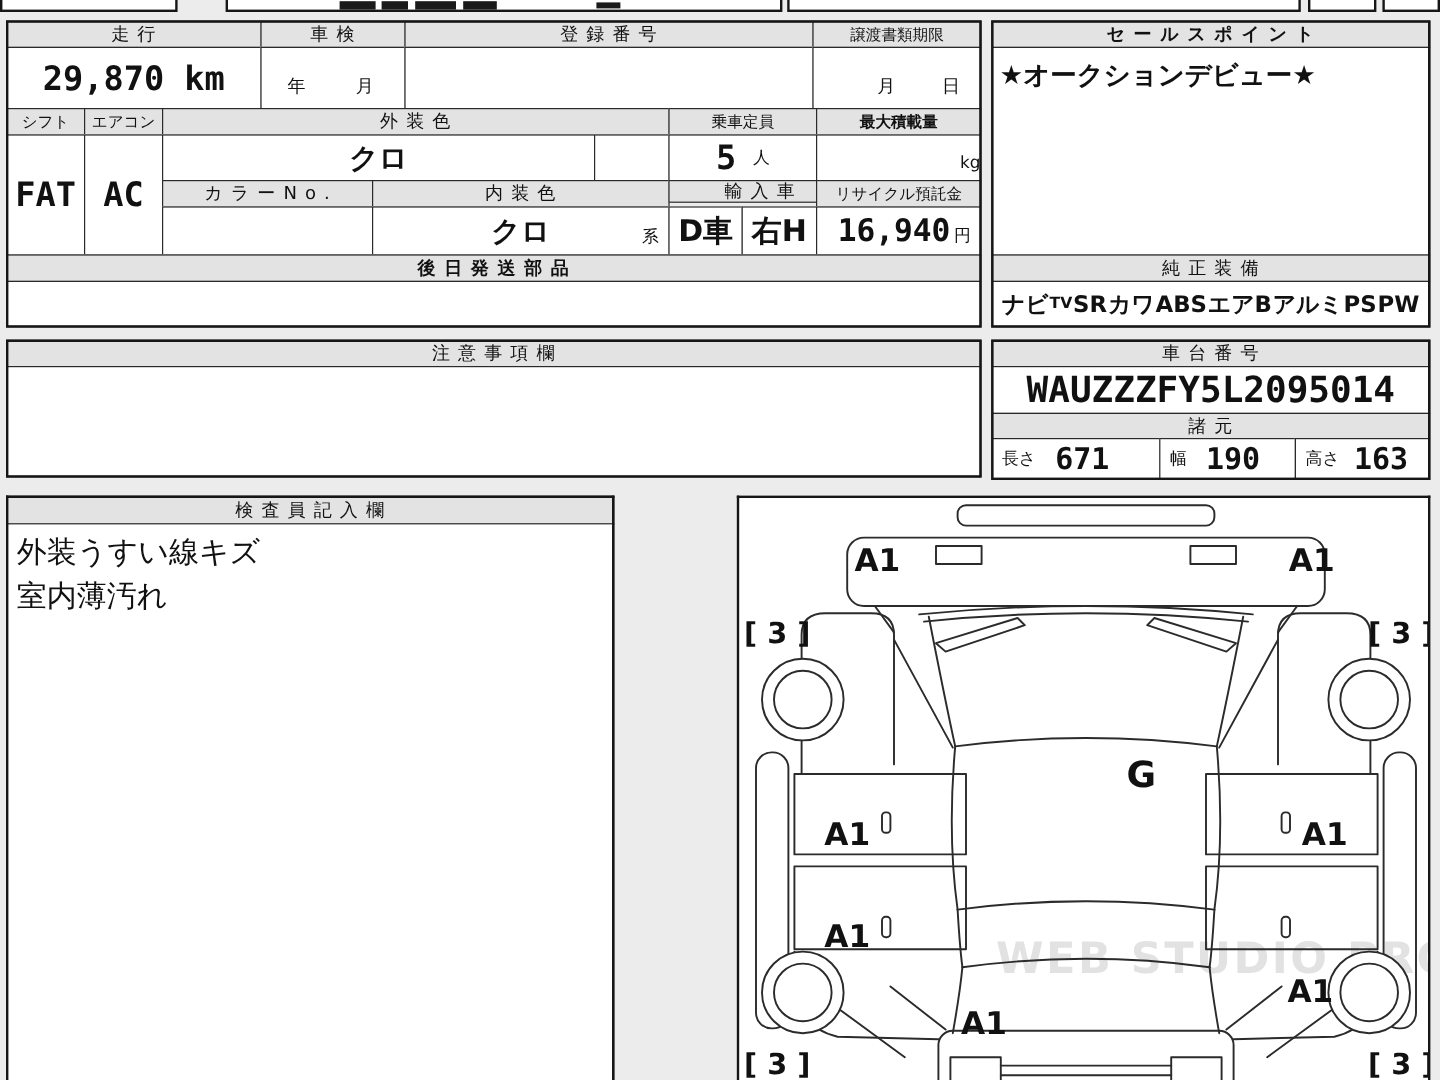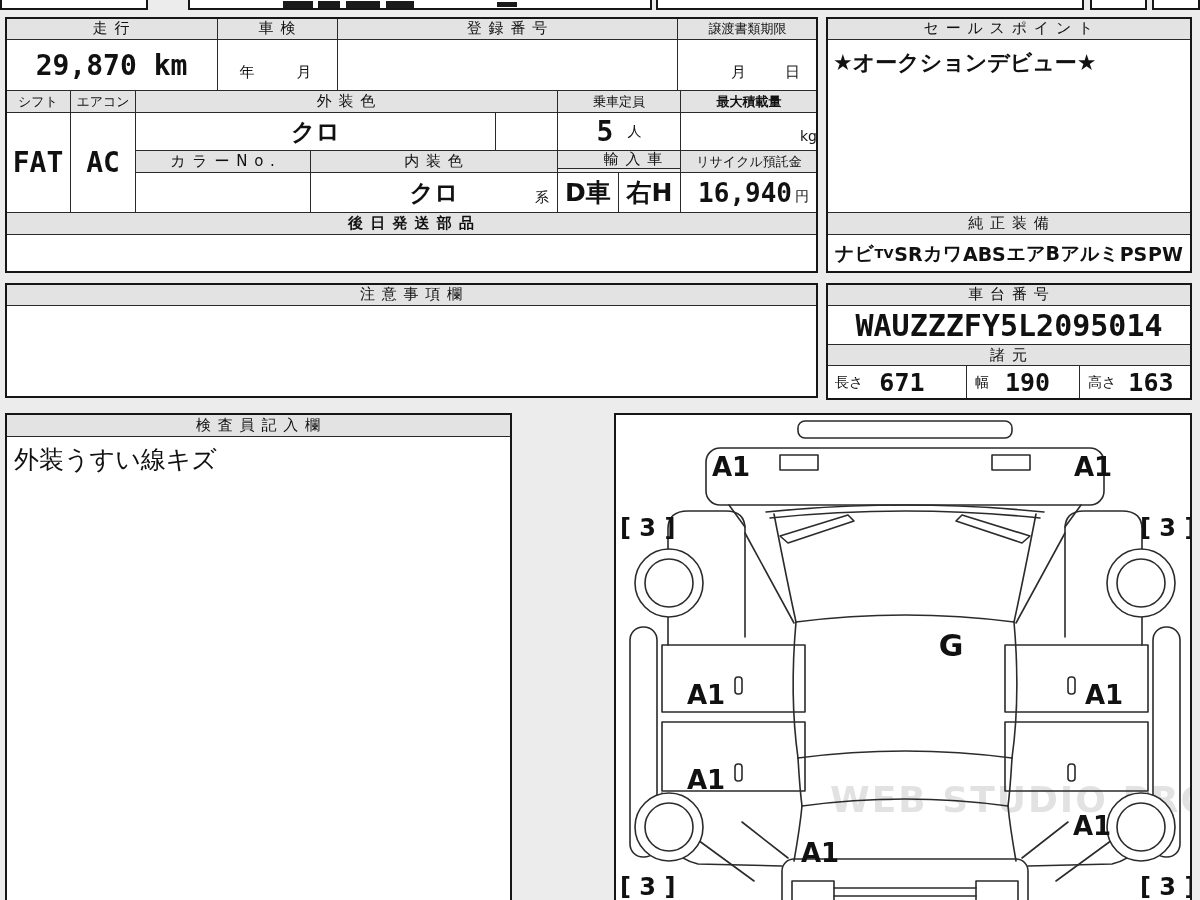--- a/index.html
+++ b/index.html
@@ -83,21 +83,21 @@
 <div class="c b" style="left:557px;top:172px;width:62px;height:41px;font-size:25px;">D車</div>
 <div class="c b" style="left:618px;top:172px;width:63px;height:41px;font-size:25px;">右H</div>
 <div class="c" style="left:680px;top:172px;width:138px;height:41px;justify-content:flex-end;padding-right:8px;">
   <span class="b mono" style="font-size:26px;">16,940</span>
   <span class="unit" style="margin-left:3px;margin-top:8px;">円</span>
 </div>
 
 <div class="c h" style="left:5px;top:212px;width:813px;height:23px;font-weight:bold;">後 日 発 送 部 品</div>
 <div class="c" style="left:5px;top:234px;width:813px;height:39px;"></div>
 
-<div class="c h" style="left:826px;top:17px;width:366px;height:23px;">セ ー ル ス ポ イ ン ト</div>
+<div class="c h" style="left:826px;top:17px;width:366px;height:23px;font-weight:bold;">セ ー ル ス ポ イ ン ト</div>
 <div class="c" style="left:826px;top:39px;width:366px;height:174px;align-items:flex-start;justify-content:flex-start;padding:8px 6px;">
   <span class="b" style="font-size:22px;white-space:nowrap;">★オークションデビュー★</span>
 </div>
 <div class="c h" style="left:826px;top:212px;width:366px;height:23px;">純 正 装 備</div>
 <div class="c" style="left:826px;top:234px;width:366px;height:39px;justify-content:space-between;padding:0 8px;">
   <span class="b" style="font-size:19px;">ナビ</span>
   <span class="b" style="font-size:13px;">TV</span>
   <span class="b" style="font-size:19px;">SR</span>
   <span class="b" style="font-size:19px;">カワ</span>
   <span class="b" style="font-size:19px;">ABS</span>
@@ -123,20 +123,21 @@
 </div>
 <div class="c" style="left:1079px;top:365px;width:113px;height:35px;justify-content:flex-start;padding-left:8px;text-align:center;">
   <span style="font-size:14px;">高さ</span>
   <span class="b mono" style="font-size:25px;margin-left:12px;">163</span>
 </div>
 
 <div class="c h" style="left:5px;top:413px;width:507px;height:24px;">検 査 員 記 入 欄</div>
 <div class="c" style="left:5px;top:436px;width:507px;height:464px;border-bottom:none;align-items:flex-start;justify-content:flex-start;padding:4px 8px;">
   <div>
     <div class="notes-line">外装うすい線キズ</div>
+    <div class="notes-line">室内薄汚れ</div>
   </div>
 </div>
 
 <div class="c" style="left:614px;top:413px;width:578px;height:487px;border:2px solid #161616;border-bottom:none;">
   <div id="watermark" style="left:214px;top:364px;">WEB STUDIO PRO</div>
   <svg viewBox="0 0 578 487" width="578" height="487" style="position:absolute;left:0;top:0;">
     <g stroke="#2b2b2b" stroke-width="1.6" fill="none" stroke-linejoin="round" stroke-linecap="round">
       <rect x="182" y="6" width="214" height="17" rx="7"></rect>
       <rect x="90" y="33" width="398" height="57" rx="14"></rect>
       <rect x="164" y="40" width="38" height="15"></rect>

